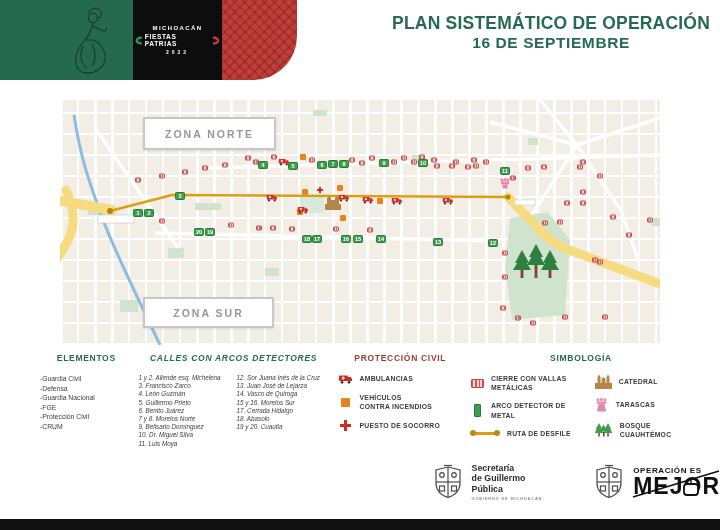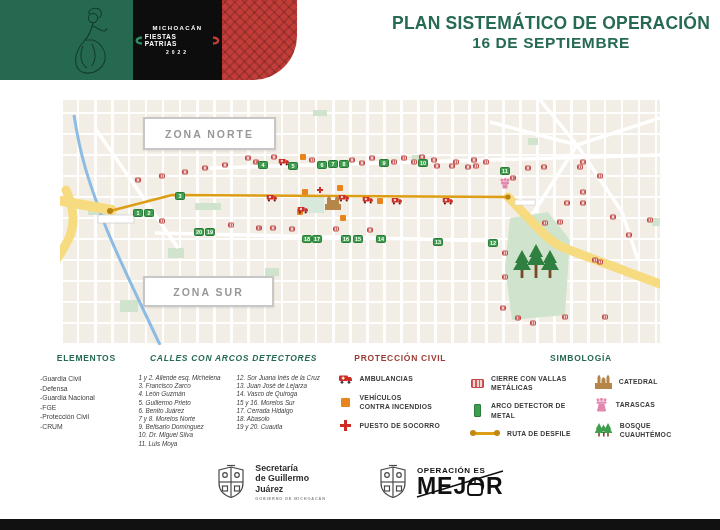--- a/index.html
+++ b/index.html
@@ -33,21 +33,21 @@
     background:
       repeating-linear-gradient(90deg,rgba(255,255,255,0.95) 0 2.5px,transparent 2.5px 17px),
       repeating-linear-gradient(0deg,rgba(255,255,255,0.95) 0 2.5px,transparent 2.5px 21px),
       #f3eee5;}
   #map-svg{position:absolute;left:0;top:0;}
   #map-markers{position:absolute;left:0;top:0;width:100%;height:100%;}
   .zone{position:absolute;background:#fff;border:2px solid #c7c7c7;color:#979797;
     font-weight:bold;letter-spacing:2px;font-size:10.5px;display:flex;align-items:center;
     justify-content:center;box-shadow:0 1px 2px rgba(0,0,0,0.10);}
   #zone-norte{left:83px;top:17px;width:129px;height:29px;}
-  #zone-sur{left:83px;top:176px;width:127px;height:27px;}
+  #zone-sur{left:83px;top:197px;width:127px;height:27px;}
   .arc-marker{position:absolute;transform:translate(-50%,-50%);background:#3f9e4e;
     border:1px solid #2c7a39;color:#fff;font-size:5.5px;font-weight:bold;min-width:10px;
     height:8px;line-height:6px;text-align:center;border-radius:1.5px;padding:0 1px;
     box-sizing:border-box;display:flex;align-items:center;justify-content:center;}
   .barrier-marker{position:absolute;transform:translate(-50%,-50%);width:6px;height:5px;
     border:1px solid #bf4a48;border-radius:1px;box-sizing:border-box;
     background:repeating-linear-gradient(90deg,#cf6a68 0 1px,#f2d2d1 1px 2.5px);}
   .fire-marker{position:absolute;transform:translate(-50%,-50%);width:6px;height:6px;
     background:#e8841c;border-radius:1px;}
   .amb-marker{position:absolute;transform:translate(-50%,-50%);width:11px;height:8px;}
@@ -78,21 +78,21 @@
     border-radius:1px;box-sizing:border-box;
     background:repeating-linear-gradient(90deg,#cf5a58 0 1.5px,#f5d6d5 1.5px 3.5px);}
   .ic-route{display:inline-block;width:24px;height:3px;background:#dd9d15;position:relative;
     border-radius:2px;margin:0 3px;}
   .ic-route::before,.ic-route::after{content:"";position:absolute;top:-1.5px;width:6px;
     height:6px;border-radius:50%;background:#c08a10;}
   .ic-route::before{left:-3px;}
   .ic-route::after{right:-3px;}
 
   
-  #footer{position:absolute;left:0;top:463px;width:720px;display:flex;justify-content:center;
+  #footer{position:absolute;left:0;top:463px;width:720px;display:flex;justify-content:flex-end;
     gap:52px;align-items:center;}
   .logo-group{display:flex;align-items:center;gap:9px;}
   .ssp-l{font-size:8.8px;font-weight:bold;color:#2b2b2b;line-height:1.18;}
   .ssp-sub{font-size:3.8px;color:#8a8a8a;letter-spacing:0.9px;margin-top:3px;font-weight:bold;}
   .mm-top{font-size:8px;font-weight:bold;color:#111;letter-spacing:0.6px;margin-bottom:1px;}
   .mm-main{font-size:23px;font-weight:bold;color:#111;letter-spacing:1px;line-height:0.95;
     position:relative;display:inline-block;}
   .mm-cable{position:absolute;left:-4px;top:-9px;pointer-events:none;}
   #bottom-bar{position:absolute;left:0;top:519px;width:720px;height:11px;background:#111;}
 </style>
@@ -503,21 +503,21 @@
       <line x1="3" y1="18" x2="27" y2="18"></line>
       <path d="M11,1.5 h8"></path>
       <circle cx="9" cy="11" r="2.3"></circle>
         <circle cx="21" cy="11" r="2.3"></circle>
       <rect x="6.5" y="22" width="5" height="5"></rect>
         <rect x="18.5" y="22" width="5" height="5"></rect>
     </svg>
     <div>
       <div class="ssp-l">Secretaría</div>
       <div class="ssp-l">de Guillermo</div>
-      <div class="ssp-l">Juárez</div>
+      <div class="ssp-l">Pública</div>
       <div class="ssp-sub">GOBIERNO DE MICHOACÁN</div>
     </div>
   </div>
   <div class="logo-group">
     <svg width="30" height="36" viewBox="0 0 30 36" fill="none" stroke="#4a4a4a" stroke-width="1.2">
       <path d="M15,3 L27,6 V19 C27,27 21,31.5 15,33.5 C9,31.5 3,27 3,19 V6 Z"></path>
       <line x1="15" y1="3" x2="15" y2="33.5"></line>
       <line x1="3" y1="18" x2="27" y2="18"></line>
       <path d="M11,1.5 h8"></path>
       <circle cx="9" cy="11" r="2.3"></circle>

